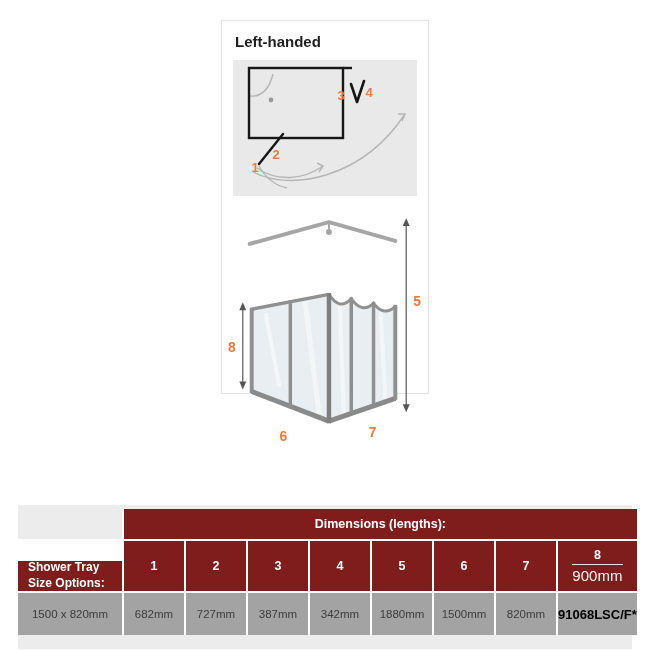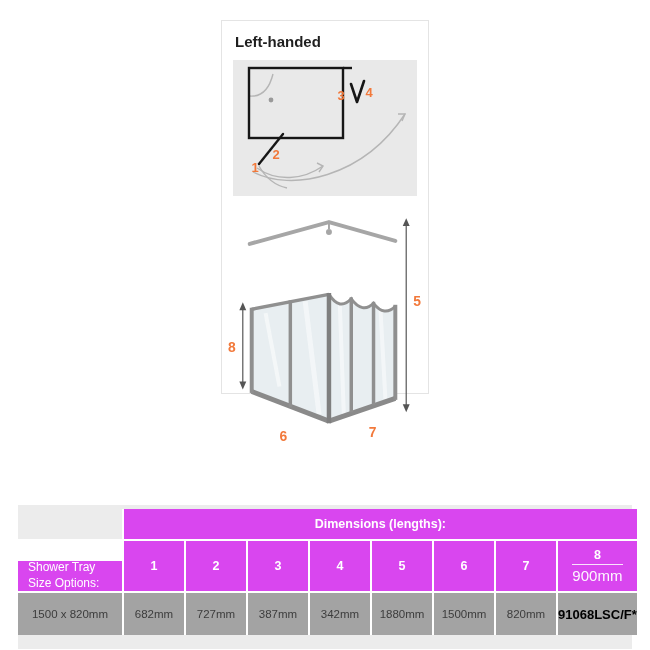--- a/index.html
+++ b/index.html
@@ -28,26 +28,26 @@
     position:absolute;left:18px;top:505px;width:614px;
     background:#ececec;padding:4px 0 14px;box-sizing:border-box;
   }
   .grid{
     display:grid;
     grid-template-columns:104px repeat(7,60px) 1fr;
     grid-template-rows:30px 50px 42px;
     gap:2px;background:#fff;
   }
   .cell{display:flex;align-items:center;justify-content:center;text-align:center;}
-  .orange{background:#d946ef;color:#fff;}
+  .orange{background:#7f1d1d;color:#fff;}
   .blank{background:#ececec;}
   .hdr{grid-column:2 / 10;font-weight:bold;font-size:12.5px;}
   .rowlabel{
     justify-content:flex-start;text-align:left;
-    padding:0 8px 0 10px;font-weight:normal;font-size:12px;line-height:1.3;margin-top:20px;
+    padding:0 8px 0 10px;font-weight:bold;font-size:12px;line-height:1.3;margin-top:20px;
   }
   .num{font-weight:bold;font-size:12.5px;}
   .col8{flex-direction:column;gap:3px;}
   .col8-num{font-weight:bold;font-size:12.5px;line-height:1;}
   .col8-div{width:64%;height:1px;background:rgba(255,255,255,0.85);}
   .col8-val{font-size:15px;color:rgba(255,255,255,0.95);line-height:1;}
   .white{background:#a3a3a3;color:#3c3c3c;font-size:11.5px;}
   .code{font-weight:bold;color:#000;font-size:13px;}
 </style>
 </head>

